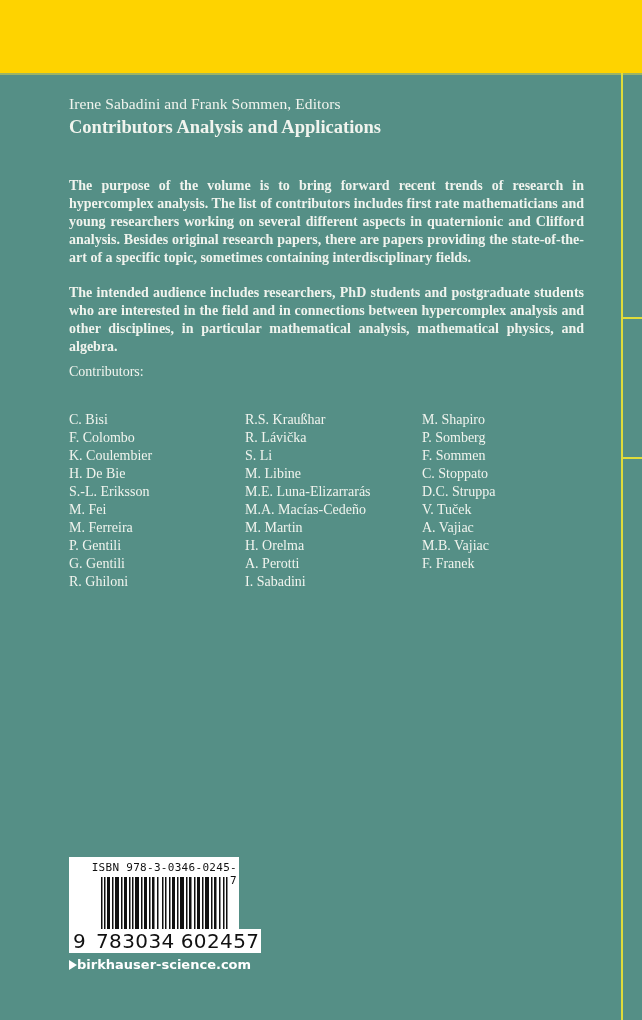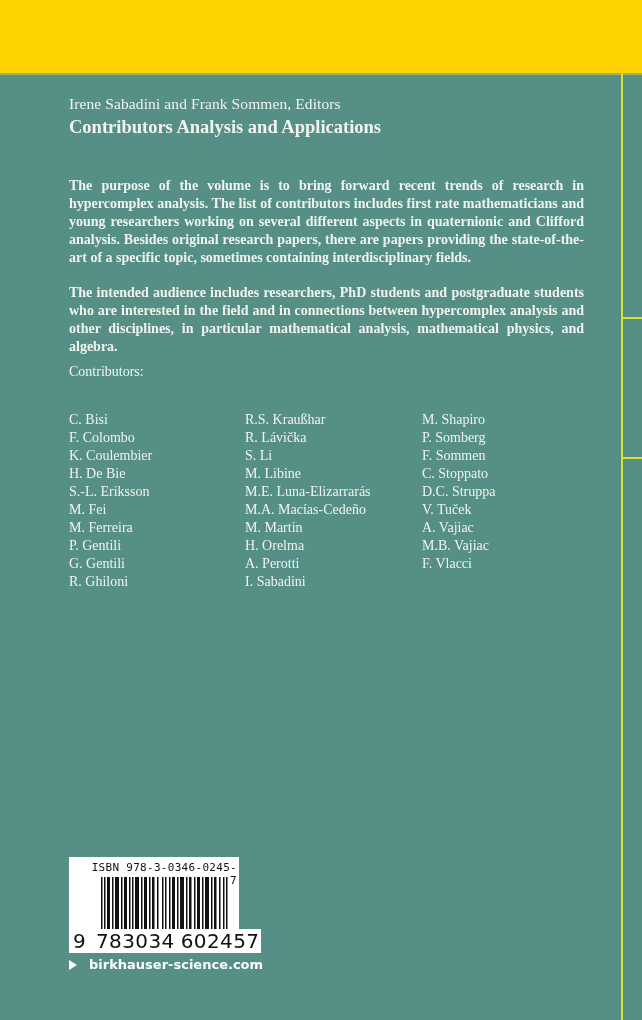--- a/index.html
+++ b/index.html
@@ -79,21 +79,21 @@
       font-family: "DejaVu Sans", "Liberation Sans", sans-serif;
       font-size: 20px; color: #111; letter-spacing: 0.4px;
       white-space: nowrap;
     }
     .barcode-digits .lead { display: inline-block; width: 22px; }
     .digit-bg { background: #fff; padding: 0 1px; }
     .publisher-link {
       position: absolute; left: 69px; top: 957px;
       font-family: "DejaVu Sans", "Liberation Sans", sans-serif;
       font-size: 13px; font-weight: bold; color: #ffffff;
-      display: flex; align-items: center; gap: 12px;
+      display: flex; align-items: center; gap: 0;
       text-decoration: none;
     }
     .play-icon {
       width: 0; height: 0;
       border-top: 5px solid transparent;
       border-bottom: 5px solid transparent;
       border-left: 8px solid #ffffff;
       display: inline-block;
     }
   </style>
@@ -142,21 +142,21 @@
 
 <ul class="contrib-col c3">
   <li>M. Shapiro</li>
   <li>P. Somberg</li>
   <li>F. Sommen</li>
   <li>C. Stoppato</li>
   <li>D.C. Struppa</li>
   <li>V. Tuček</li>
   <li>A. Vajiac</li>
   <li>M.B. Vajiac</li>
-  <li>F. Vlacci</li>
+  <li>F. Franek</li>
 </ul>
 
 <div class="barcode-box">
   <div class="isbn-text">ISBN 978-3-0346-0245-7</div>
   <svg class="bars" viewBox="0 0 128 60" preserveAspectRatio="none">
     <g fill="#111">
       <rect x="0" y="0" width="1.5" height="60"></rect>
       <rect x="3" y="0" width="1.5" height="60"></rect>
       <rect x="6" y="0" width="3" height="52"></rect>
       <rect x="11" y="0" width="1.5" height="52"></rect>

